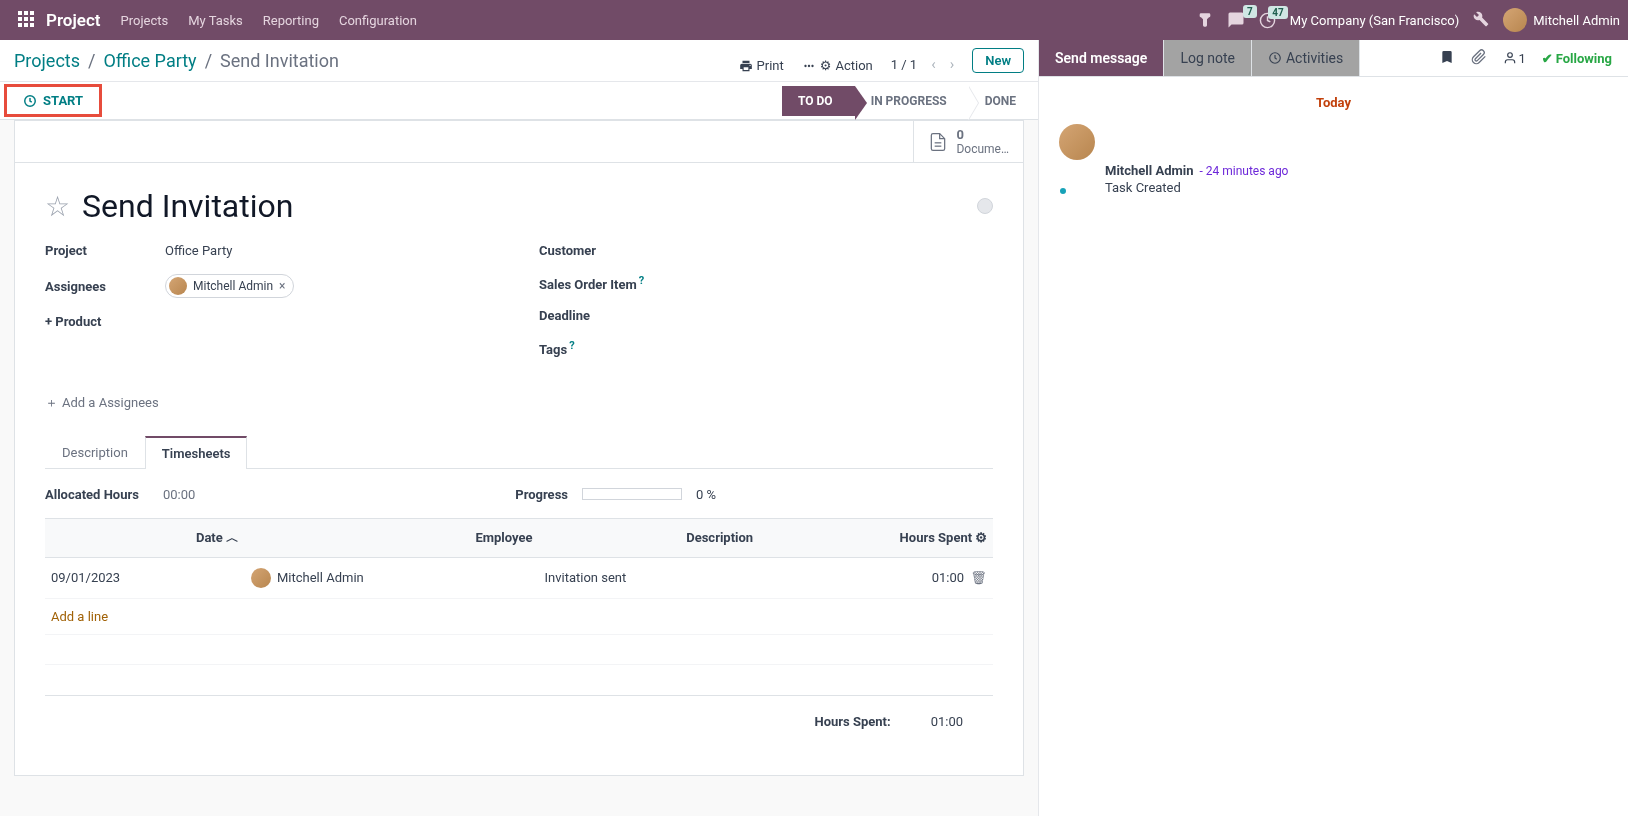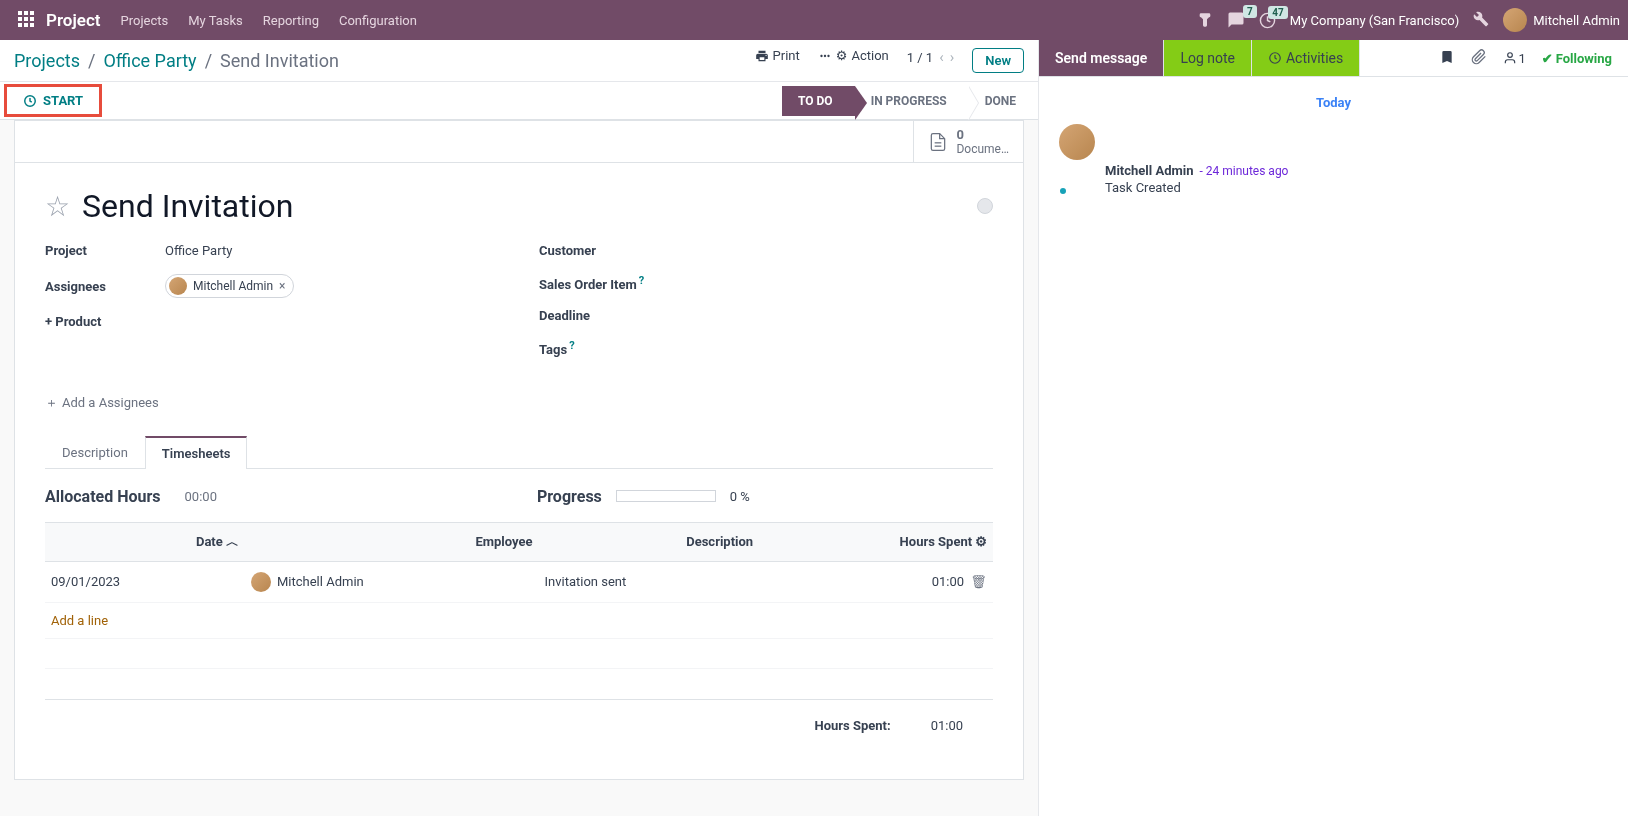--- a/index.html
+++ b/index.html
@@ -24,23 +24,23 @@
   .main-wrap { display: flex; height: calc(816px - 40px); }
   .left-col { flex: 1; display: flex; flex-direction: column; background: #f9f9f9; }
   .right-col { width: 590px; background: #fff; border-left: 1px solid #e5e7eb; display: flex; flex-direction: column; }
 
   
   .cp-top { background: #fff; padding: 8px 14px; display: flex; align-items: center; border-bottom: 1px solid #e5e7eb; }
   .breadcrumb { display: flex; align-items: center; gap: 8px; font-size: 18px; }
   .bc-link { color: #017e84; cursor: pointer; }
   .bc-sep { color: #6b7280; }
   .bc-current { color: #6b7280; }
-  .cp-actions { margin-left: auto; display: flex; align-items: flex-start; gap: 18px; }
+  .cp-actions { margin-left: auto; display: flex; align-items: flex-end; gap: 18px; }
   .cp-btn { color: #374151; font-size: 13px; display: flex; align-items: center; gap: 4px; cursor: pointer; }
-  .pager { color: #374151; display: flex; align-items: center; gap: 6px; }
+  .pager { color: #374151; display: flex; align-items: center; gap: 14px; }
   .pager-arrow { color: #adb5bd; font-size: 15px; cursor: pointer; }
   .new-btn { border: 1px solid #017e84; color: #017e84; padding: 4px 12px; border-radius: 4px; font-weight: 600; cursor: pointer; }
   
   .cp-bottom { background: #fff; display: flex; align-items: center; border-bottom: 1px solid #dee2e6; }
   .start-box { border: 3px solid #e74c3c; padding: 6px 16px; margin: 2px 6px 2px 4px; display: flex; align-items: center; gap: 6px; color: #017e84; font-weight: 700; font-size: 13px; }
   .status-bar { margin-left: auto; display: flex; align-items: flex-start; }
   .status-chip { position: relative; padding: 8px 22px 8px 16px; font-size: 12px; font-weight: 700; color: #6b7280; cursor: pointer; }
   .status-chip.active { background: #714B67; color: #fff; }
   .status-chip.active::after { content:""; position:absolute; right:-12px; top:0; border-top:17px solid transparent; border-bottom:17px solid transparent; border-left:12px solid #714B67; }
   .status-chip:not(.active)::after { content:""; position:absolute; right:-10px; top:0; border-top:17px solid transparent; border-bottom:17px solid transparent; border-left:10px solid #e5e7eb; z-index:1; }
@@ -72,48 +72,48 @@
   .help-q { color:#017e84; font-size:11px; vertical-align: super; margin-left:2px; }
   .add-prop { color:#6b7280; font-size:13px; display:flex; align-items:center; gap:4px; cursor:pointer; margin-top:20px; }
 
   
   .tabs { border-bottom: 1px solid #dee2e6; display:flex; margin-top: 24px; }
   .tab { padding: 8px 16px; color:#6b7280; cursor:pointer; border:1px solid transparent; border-bottom:none; font-size:13px; }
   .tab.active { border-color:#dee2e6; border-top:2px solid #714B67; color:#374151; font-weight:600; background:#fff; margin-bottom:-1px; }
 
   .tab-content { padding: 18px 0; }
   .alloc-row { display:flex; align-items:center; gap:60px; margin-bottom: 16px; }
-  .alloc-label { font-weight:700; font-size:16px; }
+  .alloc-label { font-weight:700; font-size:13px; }
   .alloc-val { color:#6b7280; }
   .progress-bar { width:100px; height:12px; border:1px solid #d1d5db; }
   
   .ts-table { width:100%; border-collapse: collapse; }
   .ts-table th { text-align:right; font-weight:700; font-size:13px; padding: 10px 6px; background:#f8f9fa; border-bottom:1px solid #dee2e6; border-top:1px solid #dee2e6; }
   .ts-table th.right, .ts-table td.right { text-align:right; }
   .ts-table td { padding: 10px 6px; border-bottom:1px solid #f3f4f6; font-size:13px; }
   .emp-cell { display:flex; align-items:center; gap:6px; }
   .avatar-xs { width:20px; height:20px; border-radius:50%; background:linear-gradient(135deg,#d4a574,#b8864f); }
   .addline { color:#a16207; cursor:pointer; }
   .sort-icon { color:#374151; }
   .del-icon { color:#6b7280; cursor:pointer; }
   
   .total-row { display:flex; justify-content:flex-end; gap:40px; padding:18px 30px; border-top:1px solid #dee2e6; margin-top: 30px; }
   .total-label { font-weight:700; }
 
   
   .chatter-top { display:flex; border-bottom:1px solid #dee2e6; align-items: stretch; }
   .chat-btn { padding: 10px 16px; font-size:14px; cursor:pointer; display:flex; align-items:center; gap:4px; border-right: 1px solid #dee2e6; }
   .chat-btn.primary { background:#714B67; color:#fff; font-weight:600; }
-  .chat-btn.plain { background:#84cc16; color:#374151; }
+  .chat-btn.plain { background:#a3a3a3; color:#374151; }
   .chatter-icons { margin-left:auto; display:flex; align-items:center; gap:16px; padding: 0 16px; color:#6b7280; }
   .follower-count { display:flex; align-items:center; gap:2px; color:#374151; }
   .following { color:#28a745; font-weight:700; display:flex; align-items:center; gap:3px; }
 
   .chatter-body { padding: 14px 20px; }
-  .today-sep { text-align:center; font-weight:700; color:#3b82f6; margin: 4px 0 14px; }
+  .today-sep { text-align:center; font-weight:700; color:#c2410c; margin: 4px 0 14px; }
   .msg { display:flex; gap:10px; }
   .msg-avatar-wrap { position:relative; }
   .msg-avatar { width:36px; height:36px; border-radius:50%; background:linear-gradient(135deg,#d4a574,#b8864f); }
   .presence-dot { width:10px; height:10px; border-radius:50%; background:#17a2b8; border:2px solid #fff; position:absolute; bottom:-1px; left:-1px; }
   .msg-head { display:flex; align-items:baseline; gap:6px; }
   .msg-author { font-weight:700; font-size:13px; }
   .msg-time { color:#6d28d9; font-size:12px;margin-top:40px; }
   .msg-body { font-size:13px; margin-top:2px; }
 </style>
 </head>

